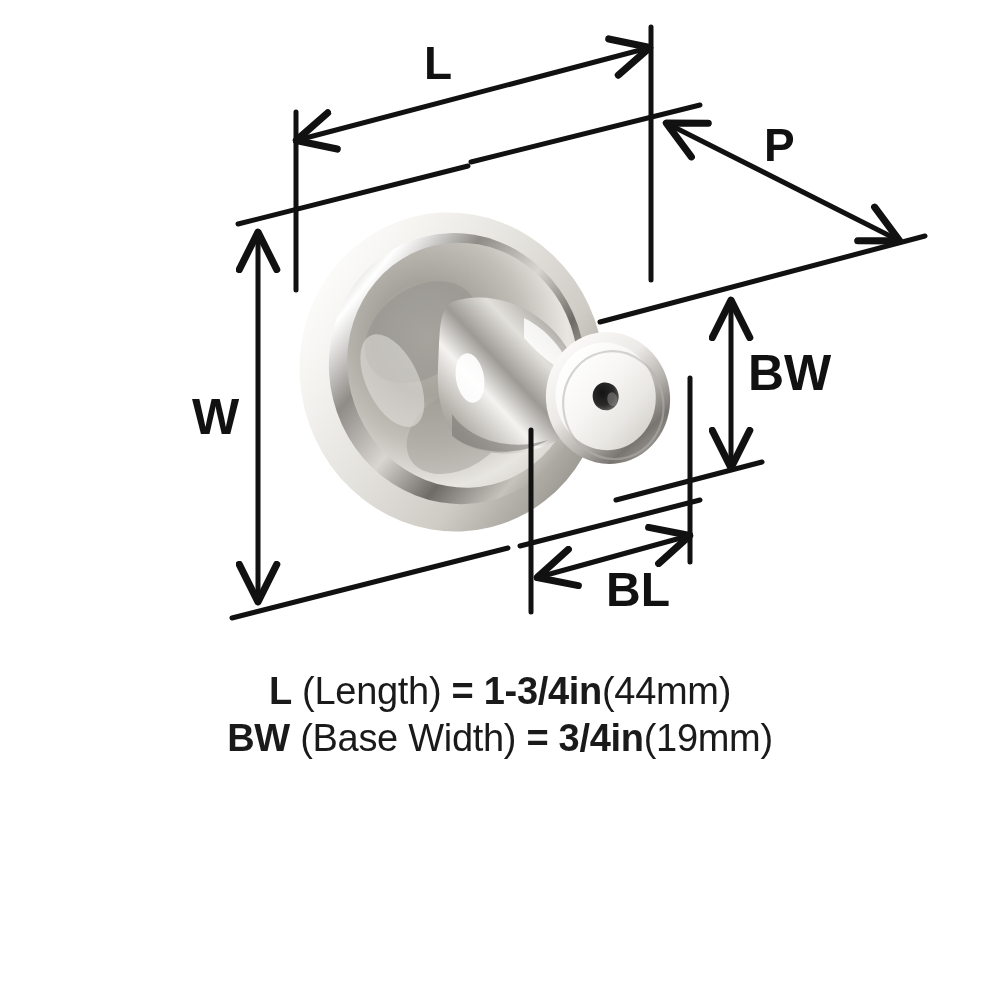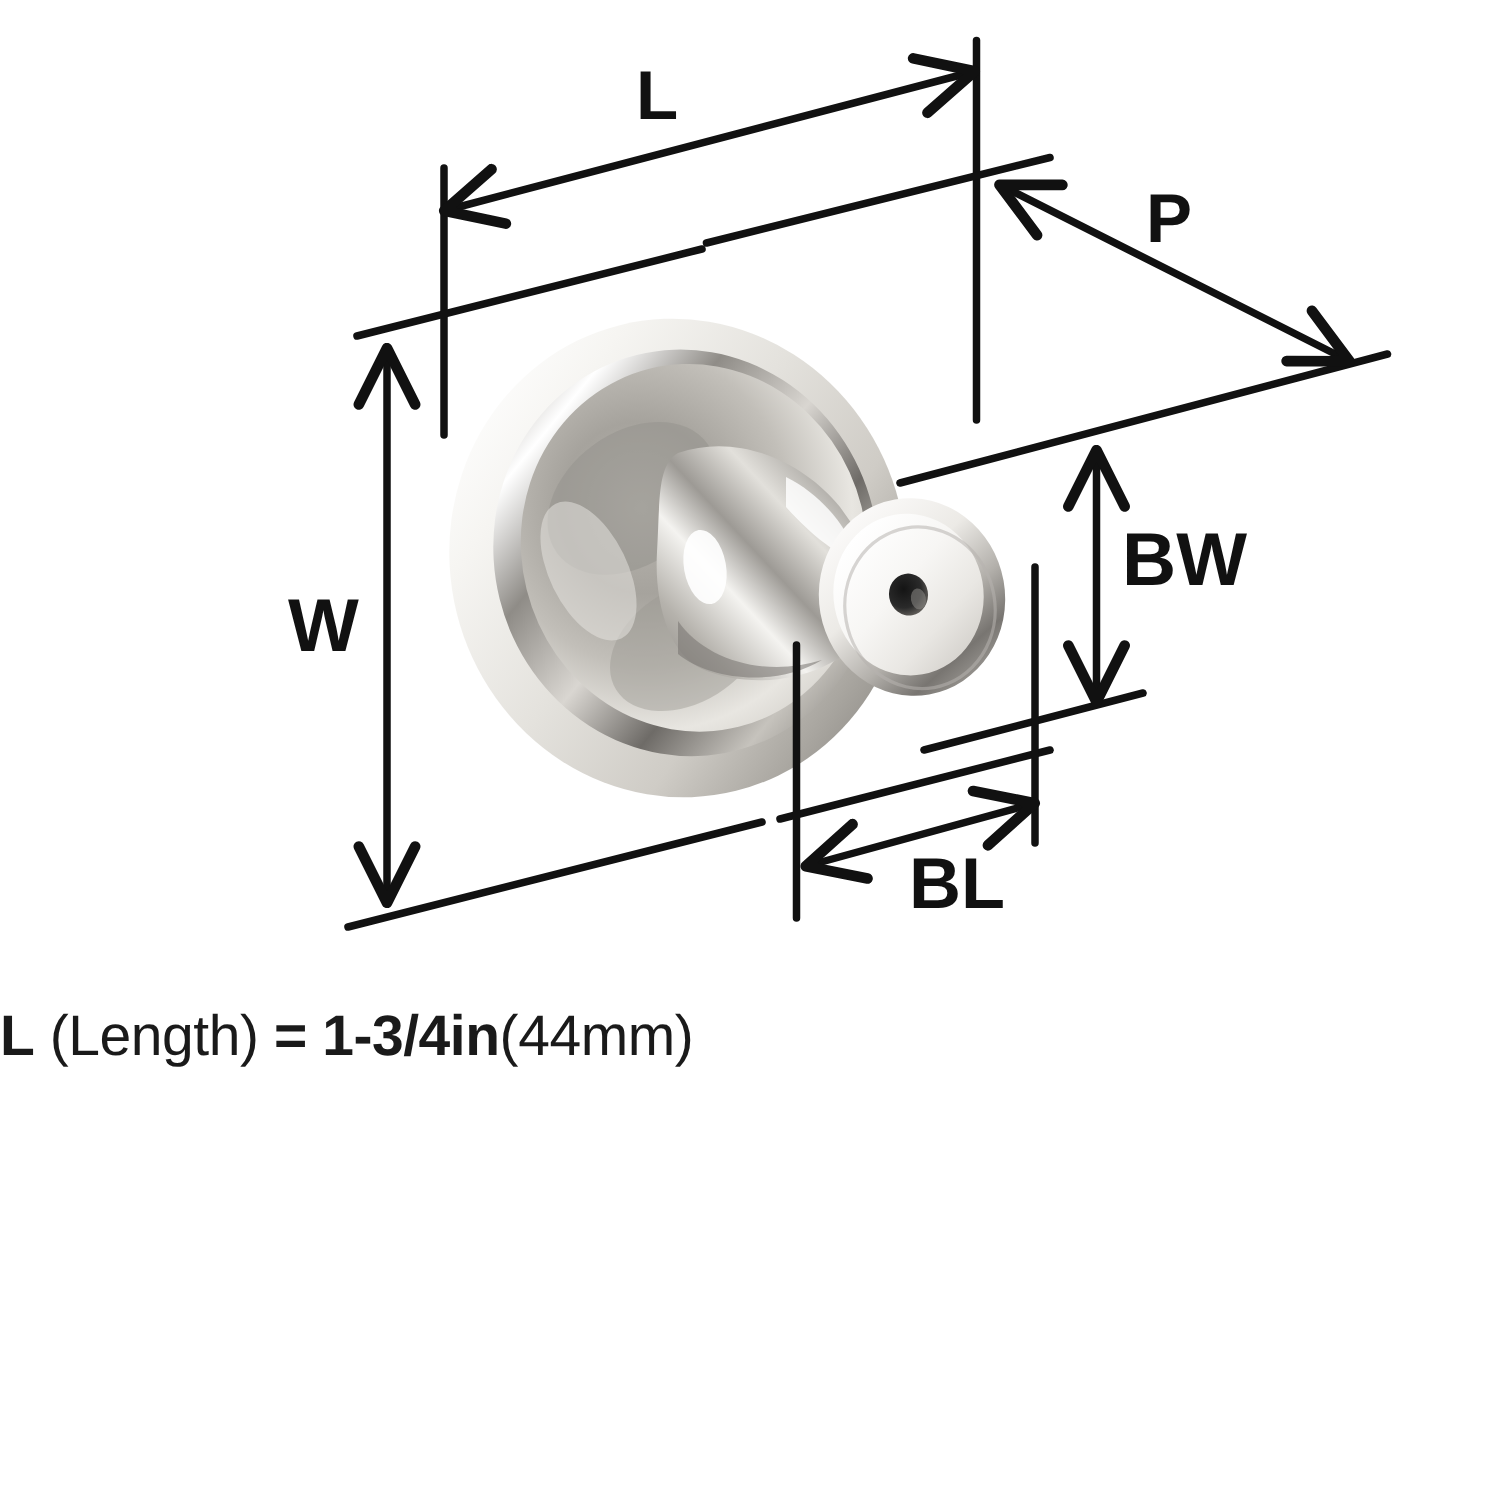--- a/index.html
+++ b/index.html
@@ -29,20 +29,21 @@
     height: 1000px;
     display: block;
   }
   
   #spec-list {
     position: absolute;
     left: 0;
     top: 668px;
     width: 1000px;
     display: flex;
+    flex-direction: column;
     align-items: center;
   }
   .spec-line {
     display: block;
     white-space: nowrap;
     text-align: center;
     font-size: 38px;
     line-height: 47px;
     letter-spacing: -0.3px;
     color: #1a1a1a;
@@ -215,15 +216,16 @@
   </svg>
 
   <span id="label-L" class="dim-label">L</span>
   <span id="label-P" class="dim-label">P</span>
   <span id="label-W" class="dim-label">W</span>
   <span id="label-BW" class="dim-label">BW</span>
   <span id="label-BL" class="dim-label">BL</span>
 
   <div id="spec-list">
       <div class="spec-line"><span class="spec-code">L</span> <span class="spec-name">(Length)</span> <span class="spec-eq">=</span> <span class="spec-imperial">1-3/4in</span><span class="spec-metric">(44mm)</span></div>
+      <div class="spec-line"><span class="spec-code">BW</span> <span class="spec-name">(Base Width)</span> <span class="spec-eq">=</span> <span class="spec-imperial">3/4in</span><span class="spec-metric">(19mm)</span></div>
     </div>
 
 </div>
 
 </body></html>

